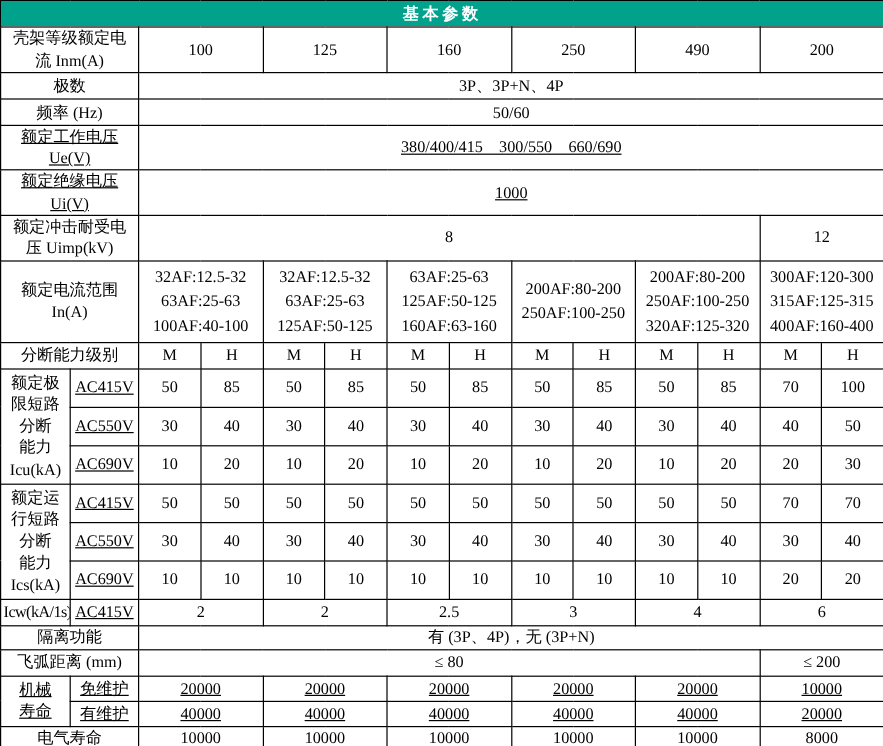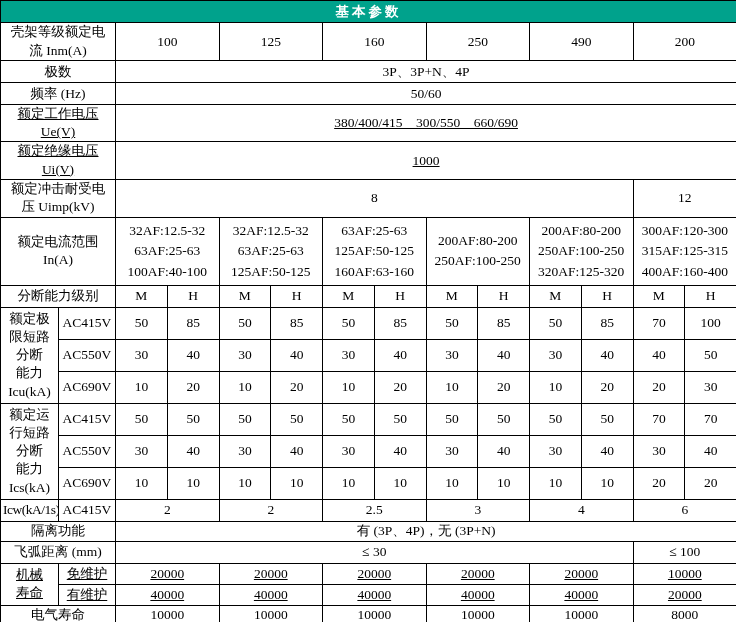--- a/index.html
+++ b/index.html
@@ -19,21 +19,21 @@
     overflow:hidden;
   }
   td.hdr{
     color:#fff;font-weight:bold;font-size:15px;letter-spacing:3px;
   }
   td.lbl{font-size:13px;}
   .pre{white-space:pre-line;line-height:1.35;}
   .prewrap{white-space:pre-wrap;}
   td.inr{font-size:12.5px;line-height:1.5;white-space:pre-line;}
   td.tiny{font-size:10px;padding:0;letter-spacing:-0.5px;}
-  td.sub{font-size:12.5px;}
+  td.sub{font-size:12.5px;text-decoration:underline;}
   tr.h22{height:22px;} tr.h38{height:38px;} tr.h36{height:36px;text-decoration:underline;}
   tr.h68{height:68px;} tr.h32{height:32px;} tr.h20{height:20px;padding-left:36px;} tr.h21{height:21px;text-decoration:underline;}
 </style>
 </head>
 <body>
 
 <div id="page">
 <table class="params">
   <colgroup>
     <col style="width:58px">
@@ -248,22 +248,22 @@
     <td colspan="2">6</td>
   </tr>
 
   <tr class="h20">
     <td class="lbl" colspan="2">隔离功能</td>
     <td colspan="12">有 (3P、4P)，无 (3P+N)</td>
   </tr>
 
   <tr class="h22">
     <td class="lbl" colspan="2">飞弧距离 (mm)</td>
-    <td colspan="10">≤ 30</td>
-    <td colspan="2">≤ 100</td>
+    <td colspan="10">≤ 80</td>
+    <td colspan="2">≤ 200</td>
   </tr>
 
   <tr class="h21">
     <td class="lbl pre" rowspan="2">机械
 寿命</td>
     <td class="lbl">免维护</td>
     <td colspan="2">20000</td>
     <td colspan="2">20000</td>
     <td colspan="2">20000</td>
     <td colspan="2">20000</td>

